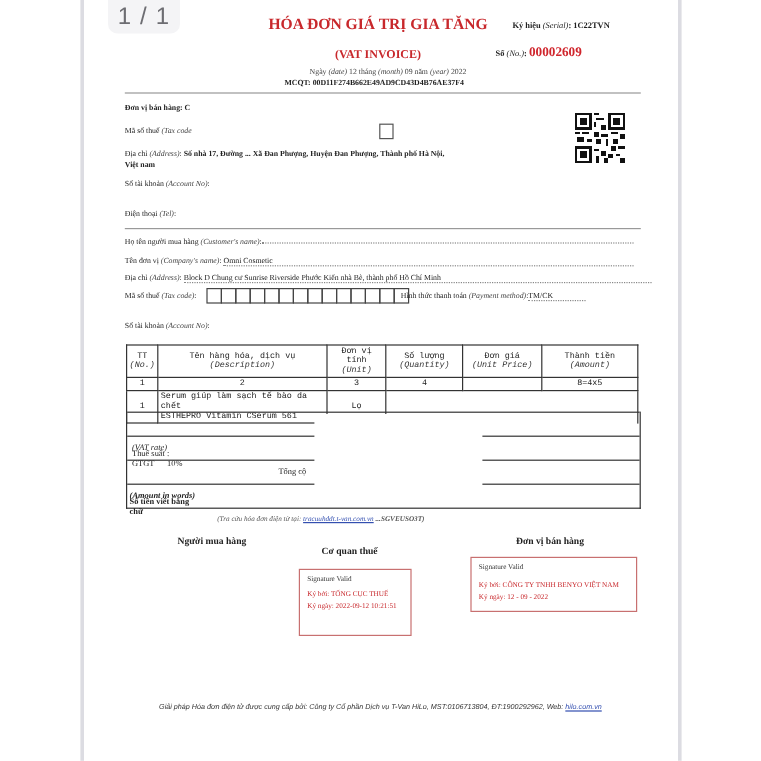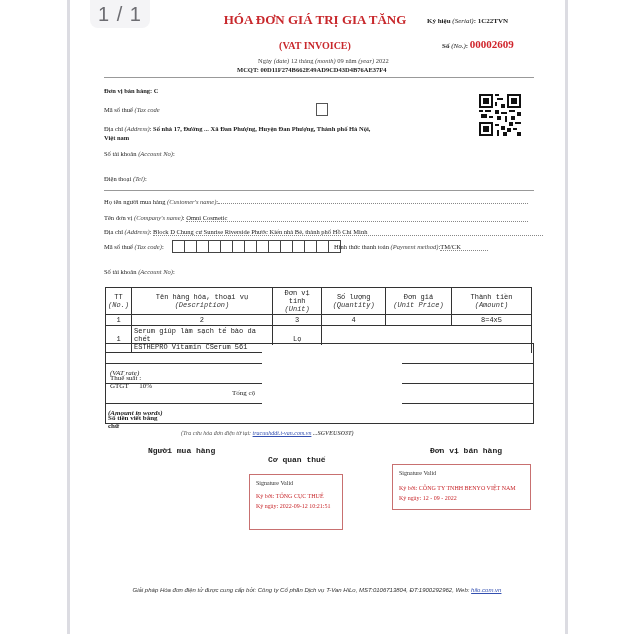--- a/index.html
+++ b/index.html
@@ -7,21 +7,21 @@
   .edge { position:absolute; top:0; bottom:0; width:3px; background:#dcdce2; }
   .edge.left { left:67px; }
   .edge.right { left:565px; }
   .page-badge { position:absolute; left:90px; top:0px; width:60px; height:28px; background:#f4f4f6; border-radius:0 0 8px 8px; font-family:"Liberation Sans", sans-serif; font-size:20px; color:#6d6d72; display:flex; align-items:center; justify-content:center; letter-spacing:1px; }
   .abs { position:absolute; white-space:nowrap; }
   .title { left:0; width:634px; top:12px; text-align:center; font-weight:bold; color:#c8282c; font-size:13px; }
   .title span { position:relative; left:-2px; }
   .subtitle { left:0; width:630px; top:40px; text-align:center; font-weight:bold; color:#c8282c; font-size:10px; }
   .serial { left:427px; top:17px; font-size:7px; font-weight:bold; }
   .serial i, .no i { font-weight:normal; }
-  .no { left:442px; top:38px; font-size:7px; font-weight:bold; }
+  .no { left:413px; top:38px; font-size:7px; font-weight:bold; }
   .no .num { color:#d0252c; font-size:11px; font-weight:bold; }
   .date { left:258px; top:57px; font-size:6.5px; color:#444; }
   .mcqt { left:237px; top:66px; font-size:6.5px; font-weight:bold; }
   .hr { position:absolute; height:1px; background:#999; }
   .lbl { font-size:6.5px; }
   .lbl i { color:#444; }
   .bold { font-weight:bold; }
   .qr { position:absolute; left:478px; top:94px; width:44px; height:42px; }
   .cb { position:absolute; left:316px; top:103px; width:10px; height:11px; border:1px solid #555; }
   .mask { position:absolute; background:#fff; }
@@ -29,21 +29,21 @@
   .taxboxes { position:absolute; left:172px; top:240px; display:flex; }
   .taxboxes div { width:11px; height:11px; border:1px solid #444; margin-right:-1px; }
   table.items { position:absolute; left:105px; top:287px; width:427px; border-collapse:collapse; font-size:7px;font-family:Liberation Mono, monospace; }
   table.items td { border:1px solid #333; text-align:center; padding:1px 2px; vertical-align:middle; }
   table.items .hdr i { color:#333; }
   .totals { position:absolute; left:105px; top:343px; width:427px; border:1px solid #333; border-top:none; font-size:7px; }
   .totals .row { height:19px; border-top:1px solid #333; position:relative; }
   .totals .row span { position:absolute; top:5px; }
   .lookup { left:181px; top:430px; font-size:6px; font-style:italic; color:#555; }
   .lookup .link { color:#334fb0; text-decoration:underline; }
-  .sigtitle { font-size:8px; font-weight:bold;font-family:Liberation Mono, monospace; }
+  .sigtitle { font-size:8px; font-weight:bold; }
   .sigbox { position:absolute; border:1px solid #c87070; font-size:6px; }
   .sigbox .valid { color:#333; position:absolute; left:6px; top:5px; }
   .sigbox .by, .sigbox .on { color:#c8282c; position:absolute; left:6px; white-space:nowrap; }
   .footer { left:0; width:634px; top:587px; text-align:center; font-family:"Liberation Sans", sans-serif; font-size:6px; font-style:italic; color:#333; }
   .footer .link { color:#334fb0; text-decoration:underline; }
 </style>
 </head>
 <body>
 
 <div class="edge left"></div>
@@ -145,21 +145,21 @@
       <col style="width:22px">
       <col style="width:143px">
       <col style="width:50px">
       <col style="width:64px">
       <col style="width:67px">
       <col style="width:81px">
     </colgroup>
   <tbody>
       <tr class="hdr">
     <td><div>TT</div><i>(No.)</i></td>
-    <td><div>Tên hàng hóa, thoại vụ</div><i>(Description)</i></td>
+    <td><div>Tên hàng hóa, dịch vụ</div><i>(Description)</i></td>
     <td><div>Đơn vị tính</div><i>(Unit)</i></td>
     <td><div>Số lượng</div><i>(Quantity)</i></td>
     <td><div>Đơn giá</div><i>(Unit Price)</i></td>
     <td><div>Thành tiền</div><i>(Amount)</i></td>
   </tr>
   <tr>
     <td>1</td>
         <td>2</td>
         <td>3</td>
     <td>4</td>

